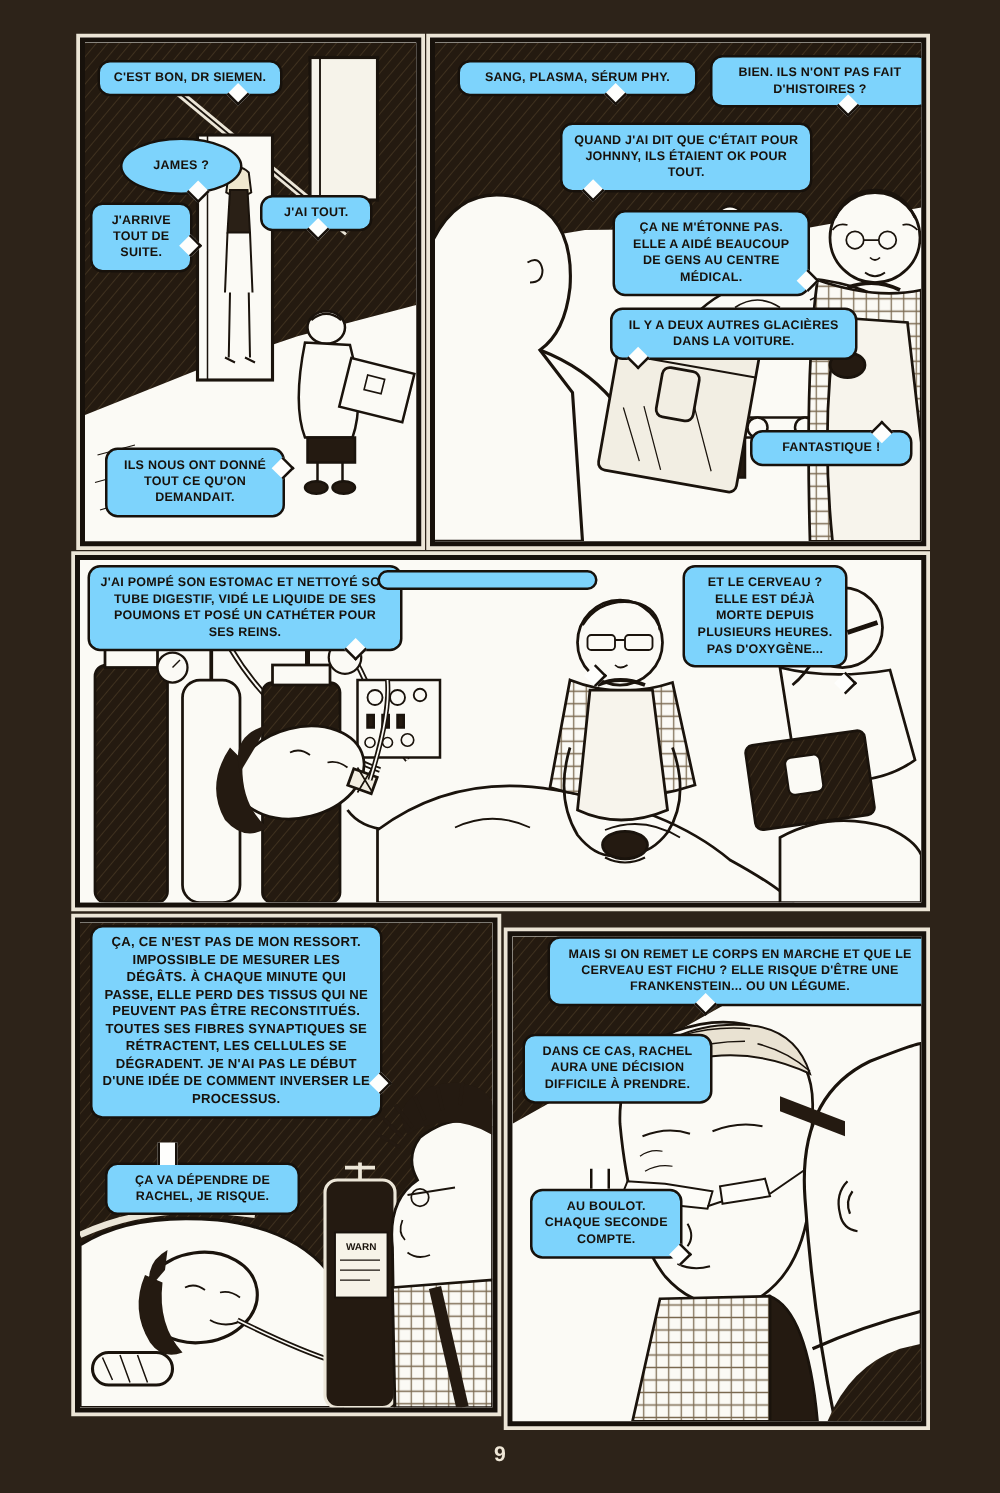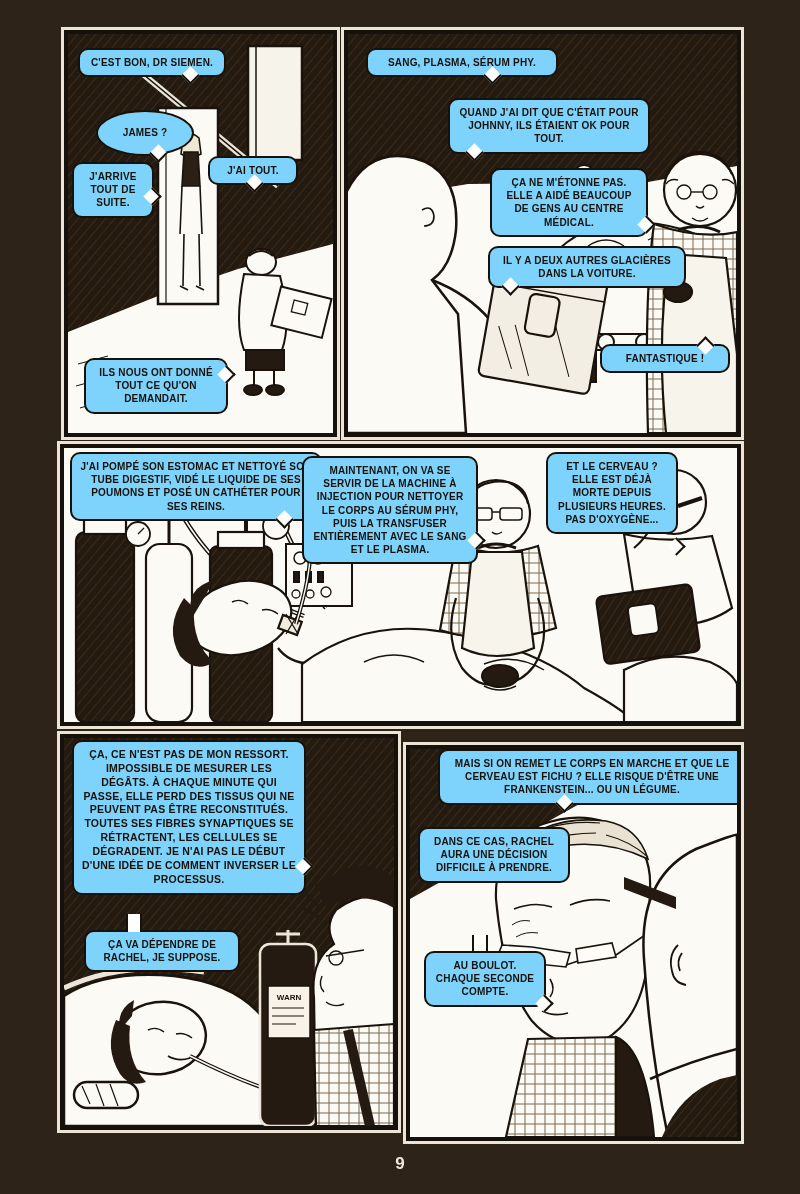--- a/index.html
+++ b/index.html
@@ -150,20 +150,24 @@
       <line x1="343" y1="158" x2="355" y2="158" stroke-width="1.4"></line>
       <path d="M348,172 Q352,176 356,172 M344,184 Q352,190 360,184" fill="none" stroke-width="1.4"></path>
       <path d="M330,196 Q352,188 372,198" fill="none" stroke-width="3"></path>
       <ellipse cx="330" cy="258" rx="14" ry="10" fill="#241a11"></ellipse>
     </g>
   </svg>
   <div class="balloon" style="left:18px;top:14px;width:172px;">
     <span>SANG, PLASMA, SÉRUM PHY.</span>
     <span class="tail t-down" style="bottom:-7px;left:118px;"></span>
   </div>
+  <div class="balloon" style="left:220px;top:10px;width:156px;">
+    <span>BIEN. ILS N'ONT PAS FAIT D'HISTOIRES ?</span>
+    <span class="tail t-down" style="bottom:-7px;left:102px;"></span>
+  </div>
   <div class="balloon" style="left:100px;top:64px;width:182px;">
     <span>QUAND J'AI DIT QUE C'ÉTAIT POUR JOHNNY, ILS ÉTAIENT OK POUR TOUT.</span>
     <span class="tail t-down" style="bottom:-7px;left:18px;"></span>
   </div>
   <div class="balloon" style="left:142px;top:134px;width:138px;">
     <span>ÇA NE M'ÉTONNE PAS. ELLE A AIDÉ BEAUCOUP DE GENS AU CENTRE MÉDICAL.</span>
     <span class="tail t-right" style="right:-7px;top:48px;"></span>
   </div>
   <div class="balloon" style="left:140px;top:212px;width:178px;">
     <span>IL Y A DEUX AUTRES GLACIÈRES DANS LA VOITURE.</span>
@@ -259,21 +263,20 @@
         <rect x="536" y="142" width="96" height="68" rx="6" fill="url(#h3)"></rect>
         <rect x="566" y="156" width="28" height="30" rx="5" fill="#fbfaf5" stroke-width="1.8"></rect>
       </g>
     </g>
   </svg>
   <div class="balloon" style="left:6px;top:4px;width:232px;">
     <span>J'AI POMPÉ SON ESTOMAC ET NETTOYÉ SON TUBE DIGESTIF, VIDÉ LE LIQUIDE DE SES POUMONS ET POSÉ UN CATHÉTER POUR SES REINS.</span>
     <span class="tail t-down" style="bottom:-7px;left:206px;"></span>
   </div>
   <div class="balloon" style="left:238px;top:8px;width:156px;">
-    <span>MAINTENANT, ON VA SE SERVIR DE LA MACHINE À INJECTION POUR NETTOYER LE CORPS AU SÉRUM PHY, PUIS LA TRANSFUSER ENTIÈREMENT AVEC LE SANG ET LE PLASMA.</span>
     <span class="tail t-right" style="right:-7px;top:76px;"></span>
   </div>
   <div class="balloon" style="left:482px;top:4px;width:112px;">
     <span>ET LE CERVEAU ? ELLE EST DÉJÀ MORTE DEPUIS PLUSIEURS HEURES. PAS D'OXYGÈNE...</span>
     <span class="tail t-right" style="right:-7px;top:86px;"></span>
   </div>
 </div>
 
 <div id="panel-4" class="panel">
   <svg viewBox="0 0 330 388" preserveAspectRatio="none">
@@ -320,21 +323,21 @@
       <path d="M250,292 L330,286 L330,388 L252,388 Z" fill="url(#g4)"></path>
       <path d="M284,292 L306,388" stroke="#241a11" stroke-width="10" fill="none"></path>
     </g>
   </svg>
   <div class="balloon" style="left:8px;top:2px;width:214px;font-size:10.5px;">
     <span>ÇA, CE N'EST PAS DE MON RESSORT. IMPOSSIBLE DE MESURER LES DÉGÂTS. À CHAQUE MINUTE QUI PASSE, ELLE PERD DES TISSUS QUI NE PEUVENT PAS ÊTRE RECONSTITUÉS. TOUTES SES FIBRES SYNAPTIQUES SE RÉTRACTENT, LES CELLULES SE DÉGRADENT. JE N'AI PAS LE DÉBUT D'UNE IDÉE DE COMMENT INVERSER LE PROCESSUS.</span>
     <span class="tail t-right" style="right:-7px;top:118px;"></span>
   </div>
   <div class="link-v" style="left:62px;top:176px;height:18px;"></div>
   <div class="balloon" style="left:20px;top:192px;width:136px;">
-    <span>ÇA VA DÉPENDRE DE RACHEL, JE SUPPOSE.</span>
+    <span>ÇA VA DÉPENDRE DE RACHEL, JE RISQUE.</span>
   </div>
 </div>
 
 <div id="panel-5" class="panel">
   <svg viewBox="0 0 327 388" preserveAspectRatio="none">
     <defs>
       <pattern id="h5" width="7" height="7" patternUnits="userSpaceOnUse" patternTransform="rotate(40)">
         <rect width="7" height="7" fill="#241a10"></rect>
           <line x1="0" y1="0" x2="0" y2="7" stroke="#4e3d27" stroke-width="1"></line>
       </pattern>

